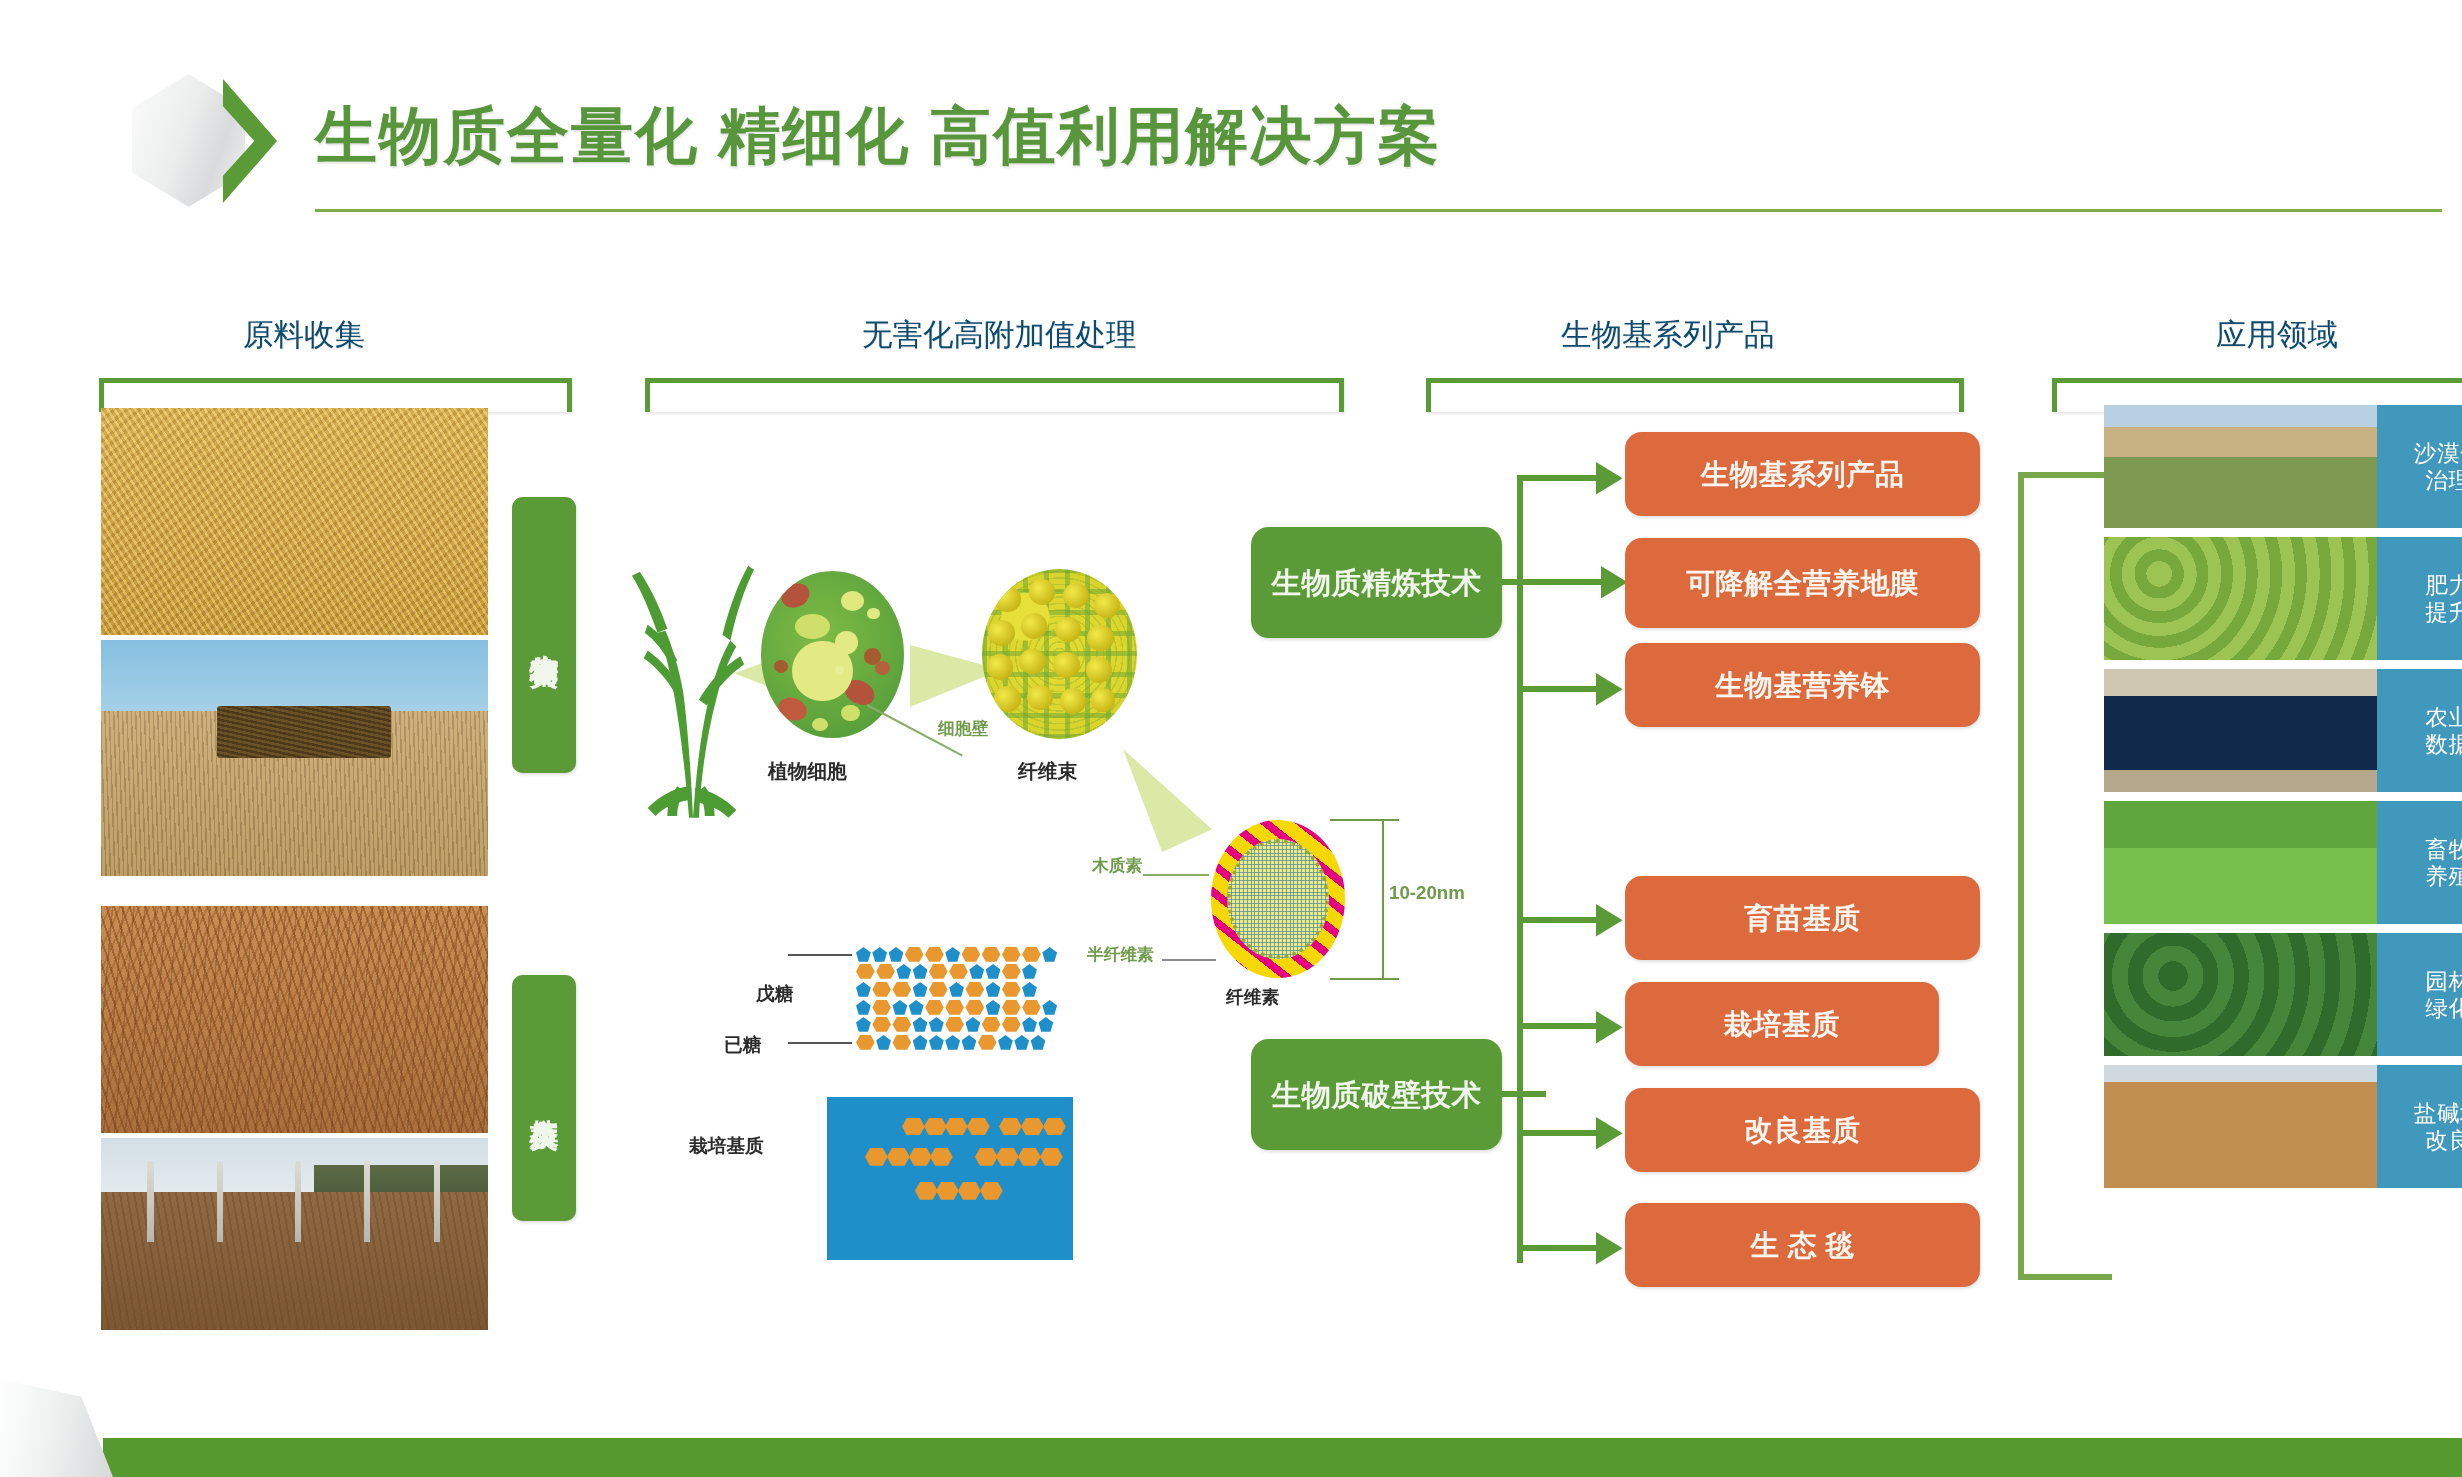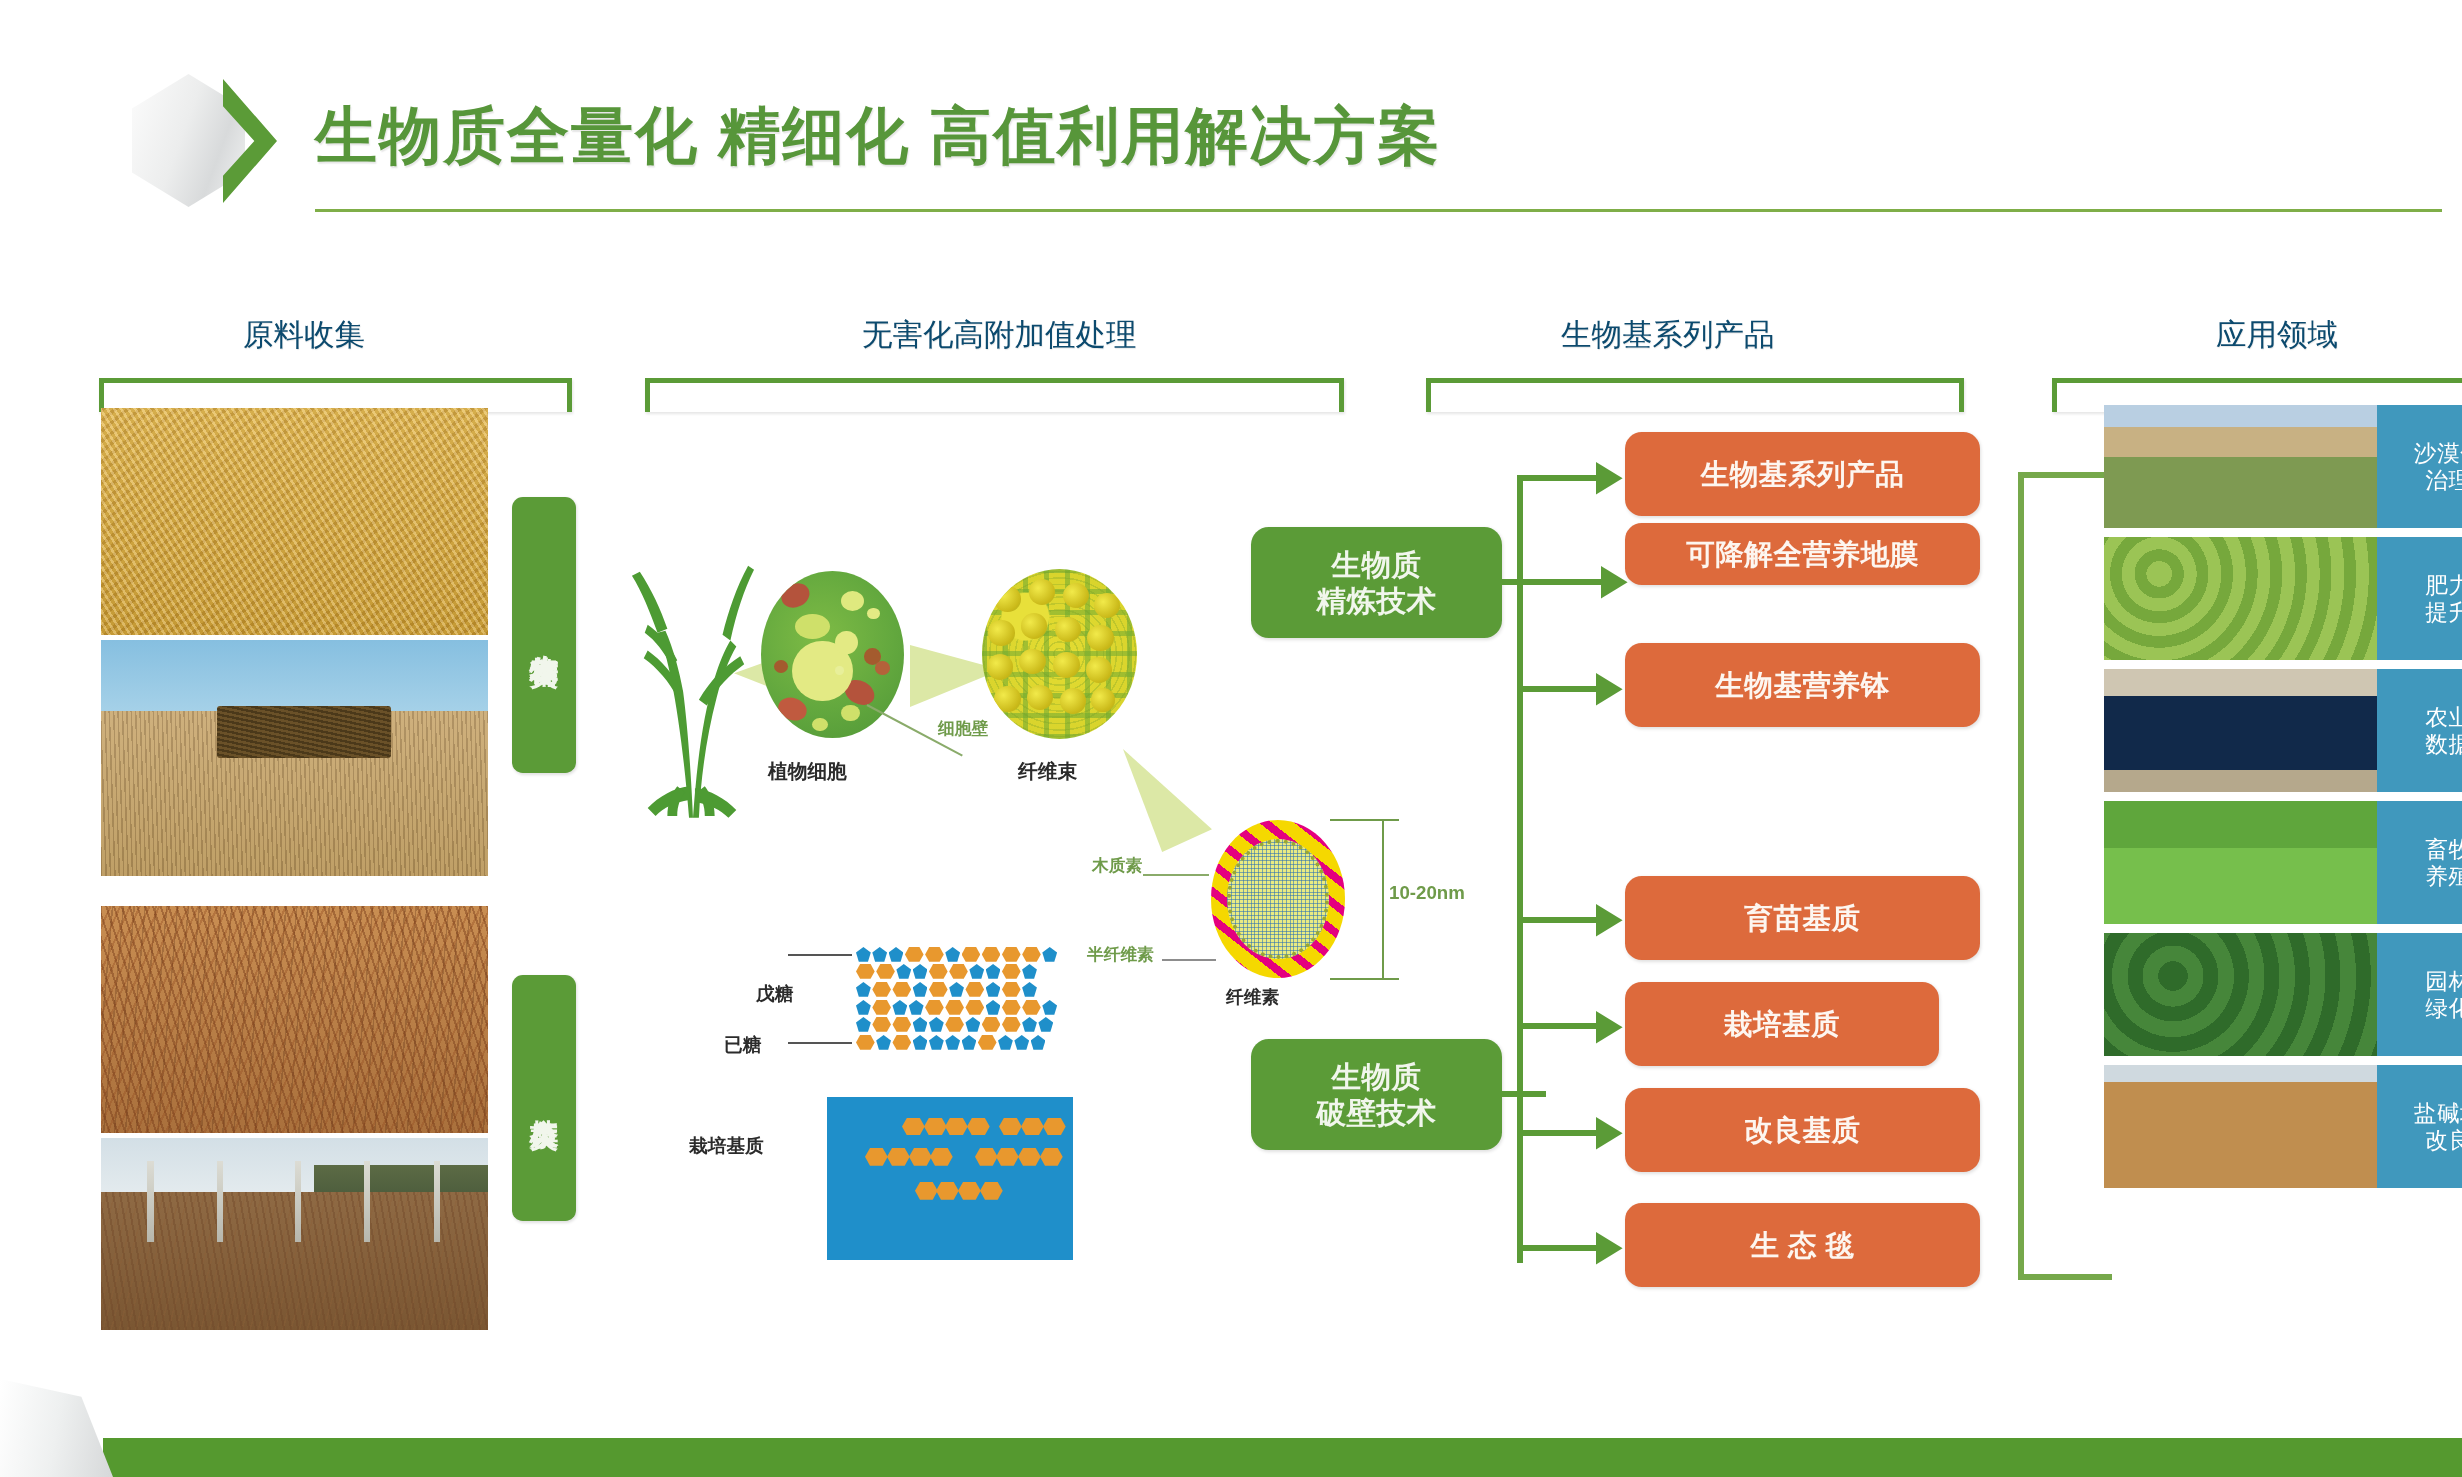--- a/index.html
+++ b/index.html
@@ -153,21 +153,21 @@
   .pento { width:14.8px; height:14.8px; background:#1f8fca;
           clip-path: polygon(50% 0%, 100% 38%, 81% 100%, 19% 100%, 0% 38%); }
   .cryst-box { position:absolute; background:#1f8fca; }
   .cryst-hex { position:absolute; width:22.7px; height:17.7px; background:#e8982e;
           clip-path: polygon(22% 0%, 78% 0%, 100% 50%, 78% 100%, 22% 100%, 0% 50%); }
 
   
   .tech-box {
     position: absolute; background: #5b9b37; border-radius: 17.7px;
     color: #f1f6ec; font-size: 29.5px; font-weight: bold; line-height: 1.22;
-    display: flex; flex-direction: column; align-items: center; justify-content: center;
+    display: flex; flex-direction: row; align-items: center; justify-content: center;
     text-align: center; letter-spacing: 0.5px;
     box-shadow: 1px 1.5px 3.4px rgba(0,0,0,0.12);
   }
   .prod-box {
     position: absolute; background: #dd6a3c; border-radius: 16.7px;
     color: #fdf6f0; font-size: 28.6px; font-weight: bold;
     display: flex; align-items: center; justify-content: center;
     text-align: center; letter-spacing: 0.5px;
     box-shadow: 1px 1.5px 3.4px rgba(0,0,0,0.12);
   }
@@ -465,21 +465,21 @@
   <div class="conn-h" style="left:1517px; top:917px; width:94px;"></div>
   <div class="conn-head" style="left:1596px; top:904px;"></div>
   <div class="conn-h" style="left:1517px; top:1023px; width:94px;"></div>
   <div class="conn-head" style="left:1596px; top:1011px;"></div>
   <div class="conn-h" style="left:1517px; top:1130px; width:94px;"></div>
   <div class="conn-head" style="left:1596px; top:1117px;"></div>
   <div class="conn-h" style="left:1517px; top:1245px; width:94px;"></div>
   <div class="conn-head" style="left:1596px; top:1232px;"></div>
 
   <div class="prod-box" style="left:1625px; top:432px; width:355px; height:84px;">生物基系列产品</div>
-  <div class="prod-box" style="left:1625px; top:523px; width:355px; height:62px;text-align:center;">可降解全营养地膜</div>
+  <div class="prod-box" style="left:1625px; top:538px; width:355px; height:90px;text-align:center;">可降解全营养地膜</div>
   <div class="prod-box" style="left:1625px; top:643px; width:355px; height:84px;">生物基营养钵</div>
 
   <div class="prod-box" style="left:1625px; top:876px; width:355px; height:84px;">育苗基质</div>
   <div class="prod-box" style="left:1625px; top:982px; width:314px; height:84px;">栽培基质</div>
   <div class="prod-box" style="left:1625px; top:1088px; width:355px; height:84px;">改良基质</div>
   <div class="prod-box" style="left:1625px; top:1203px; width:355px; height:84px;">生 态 毯</div>
 
   <div class="app-bracket" style="left:2018px; top:472px; width:94px; height:808px;"></div>
 
   <div class="app-photo a1" style="left:2104px; top:405px; width:276px; height:123px;"></div>

